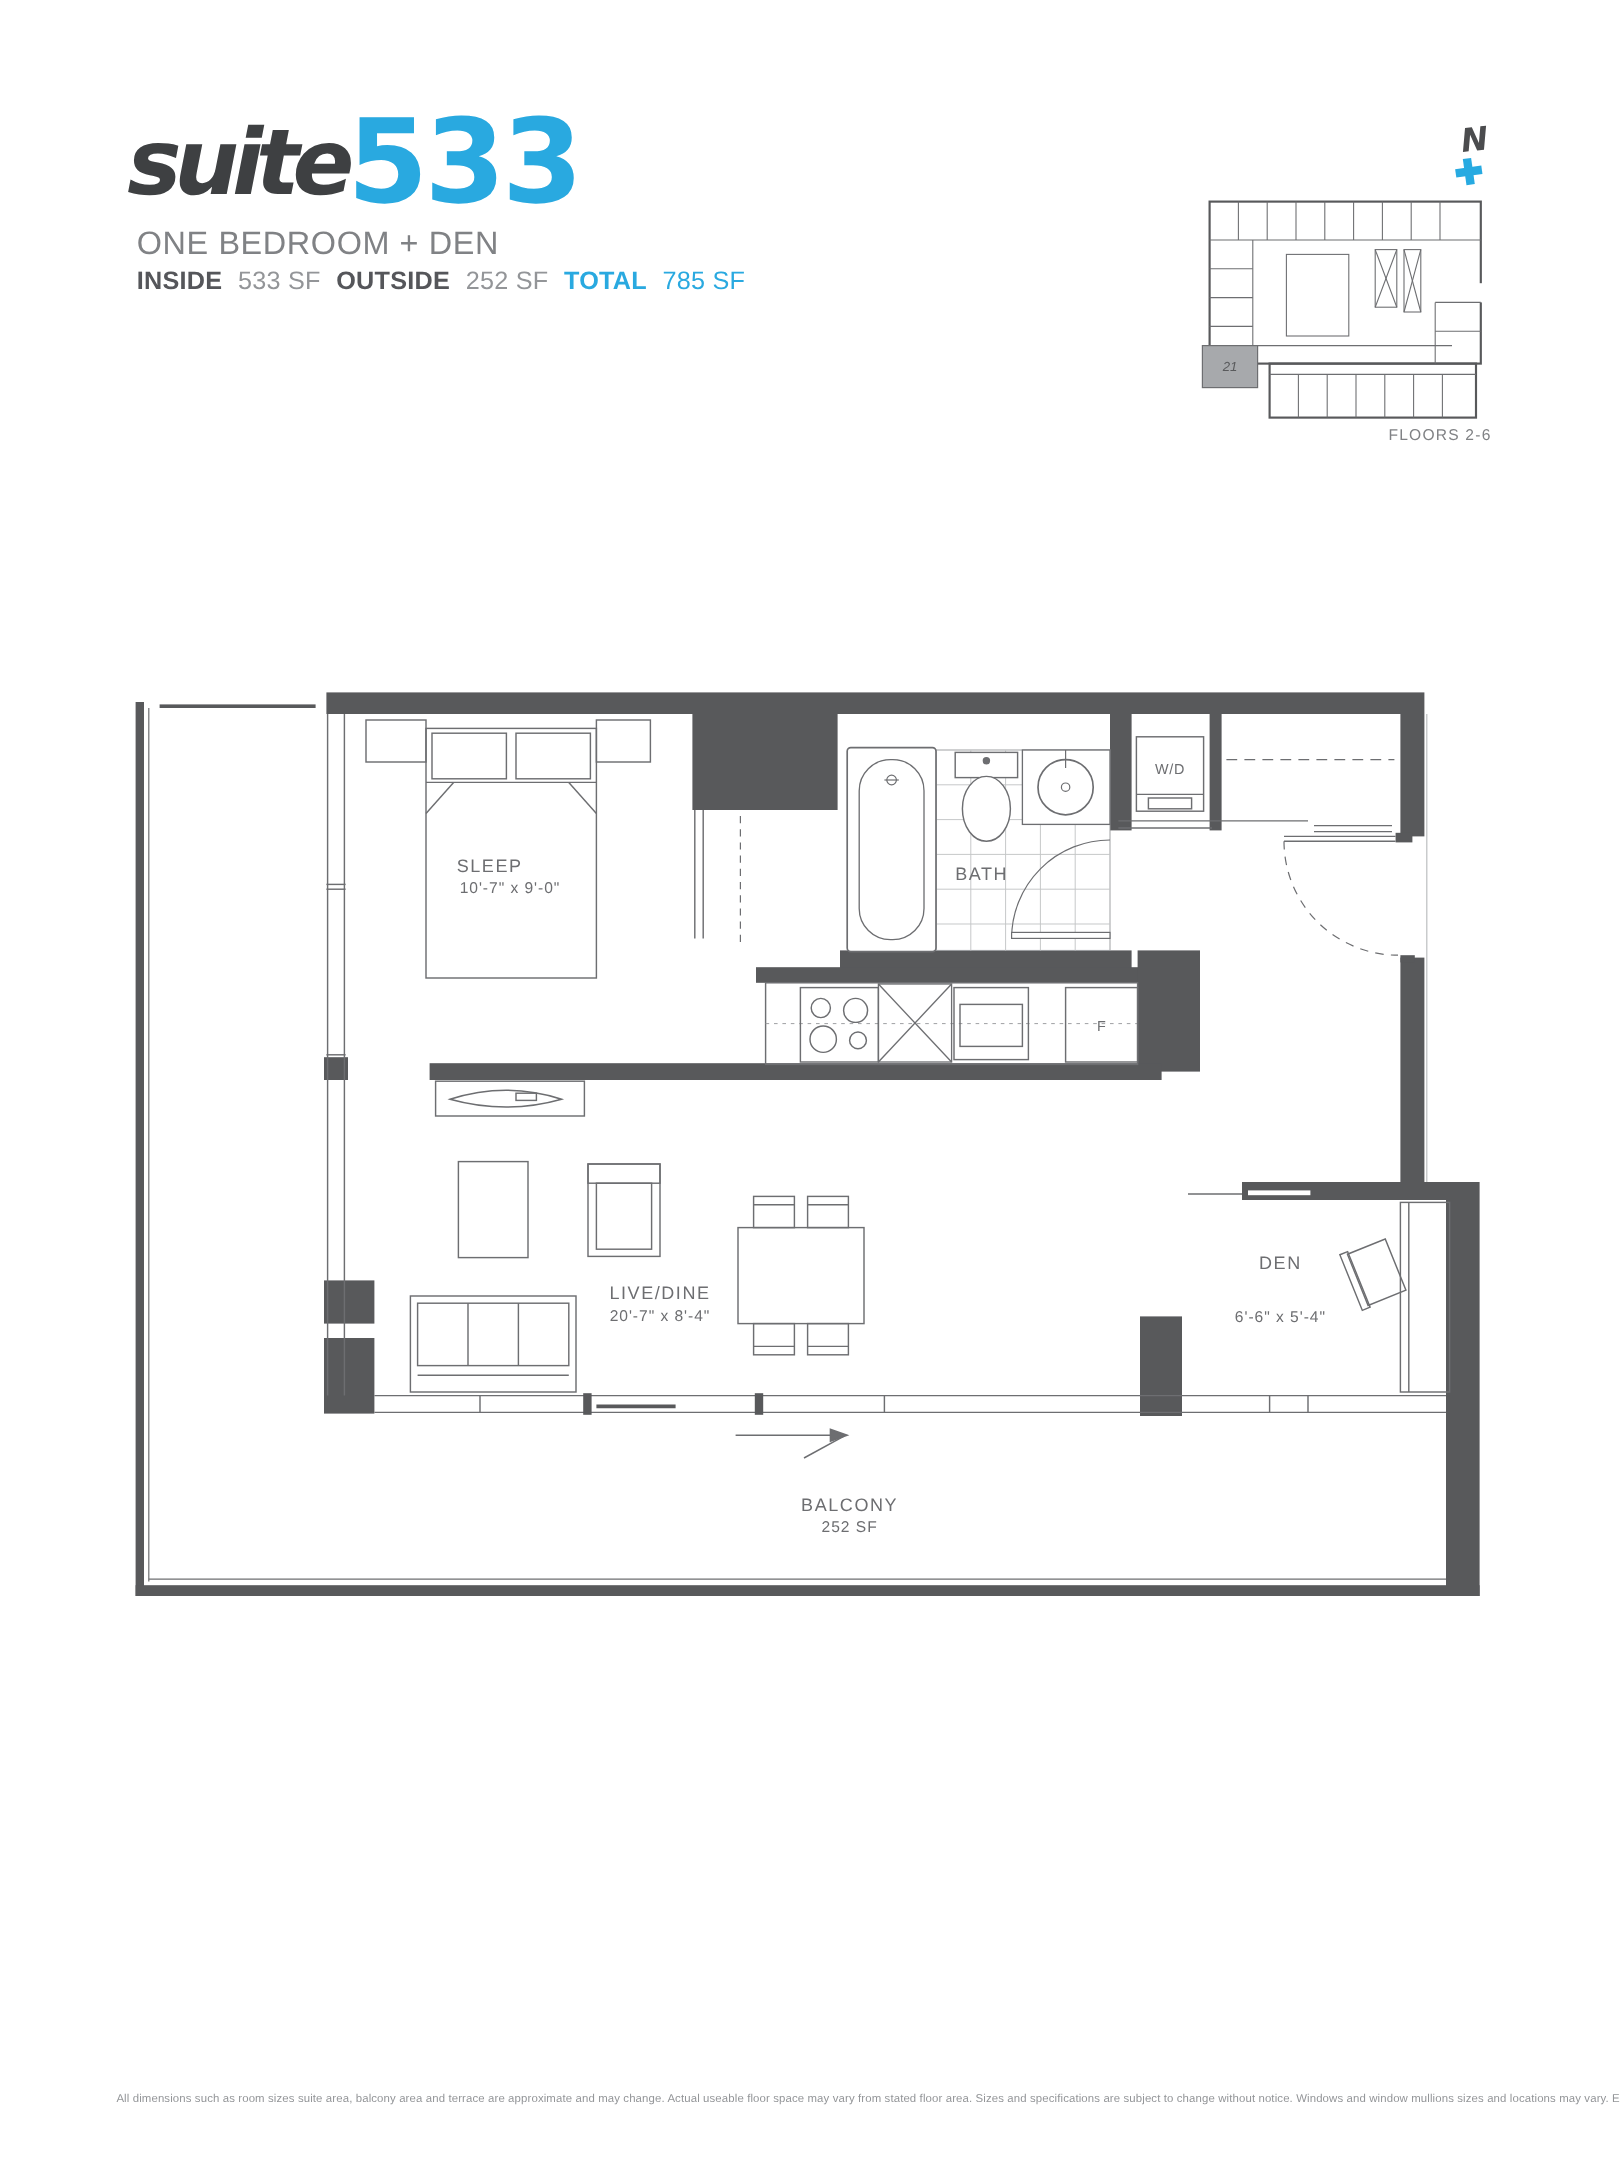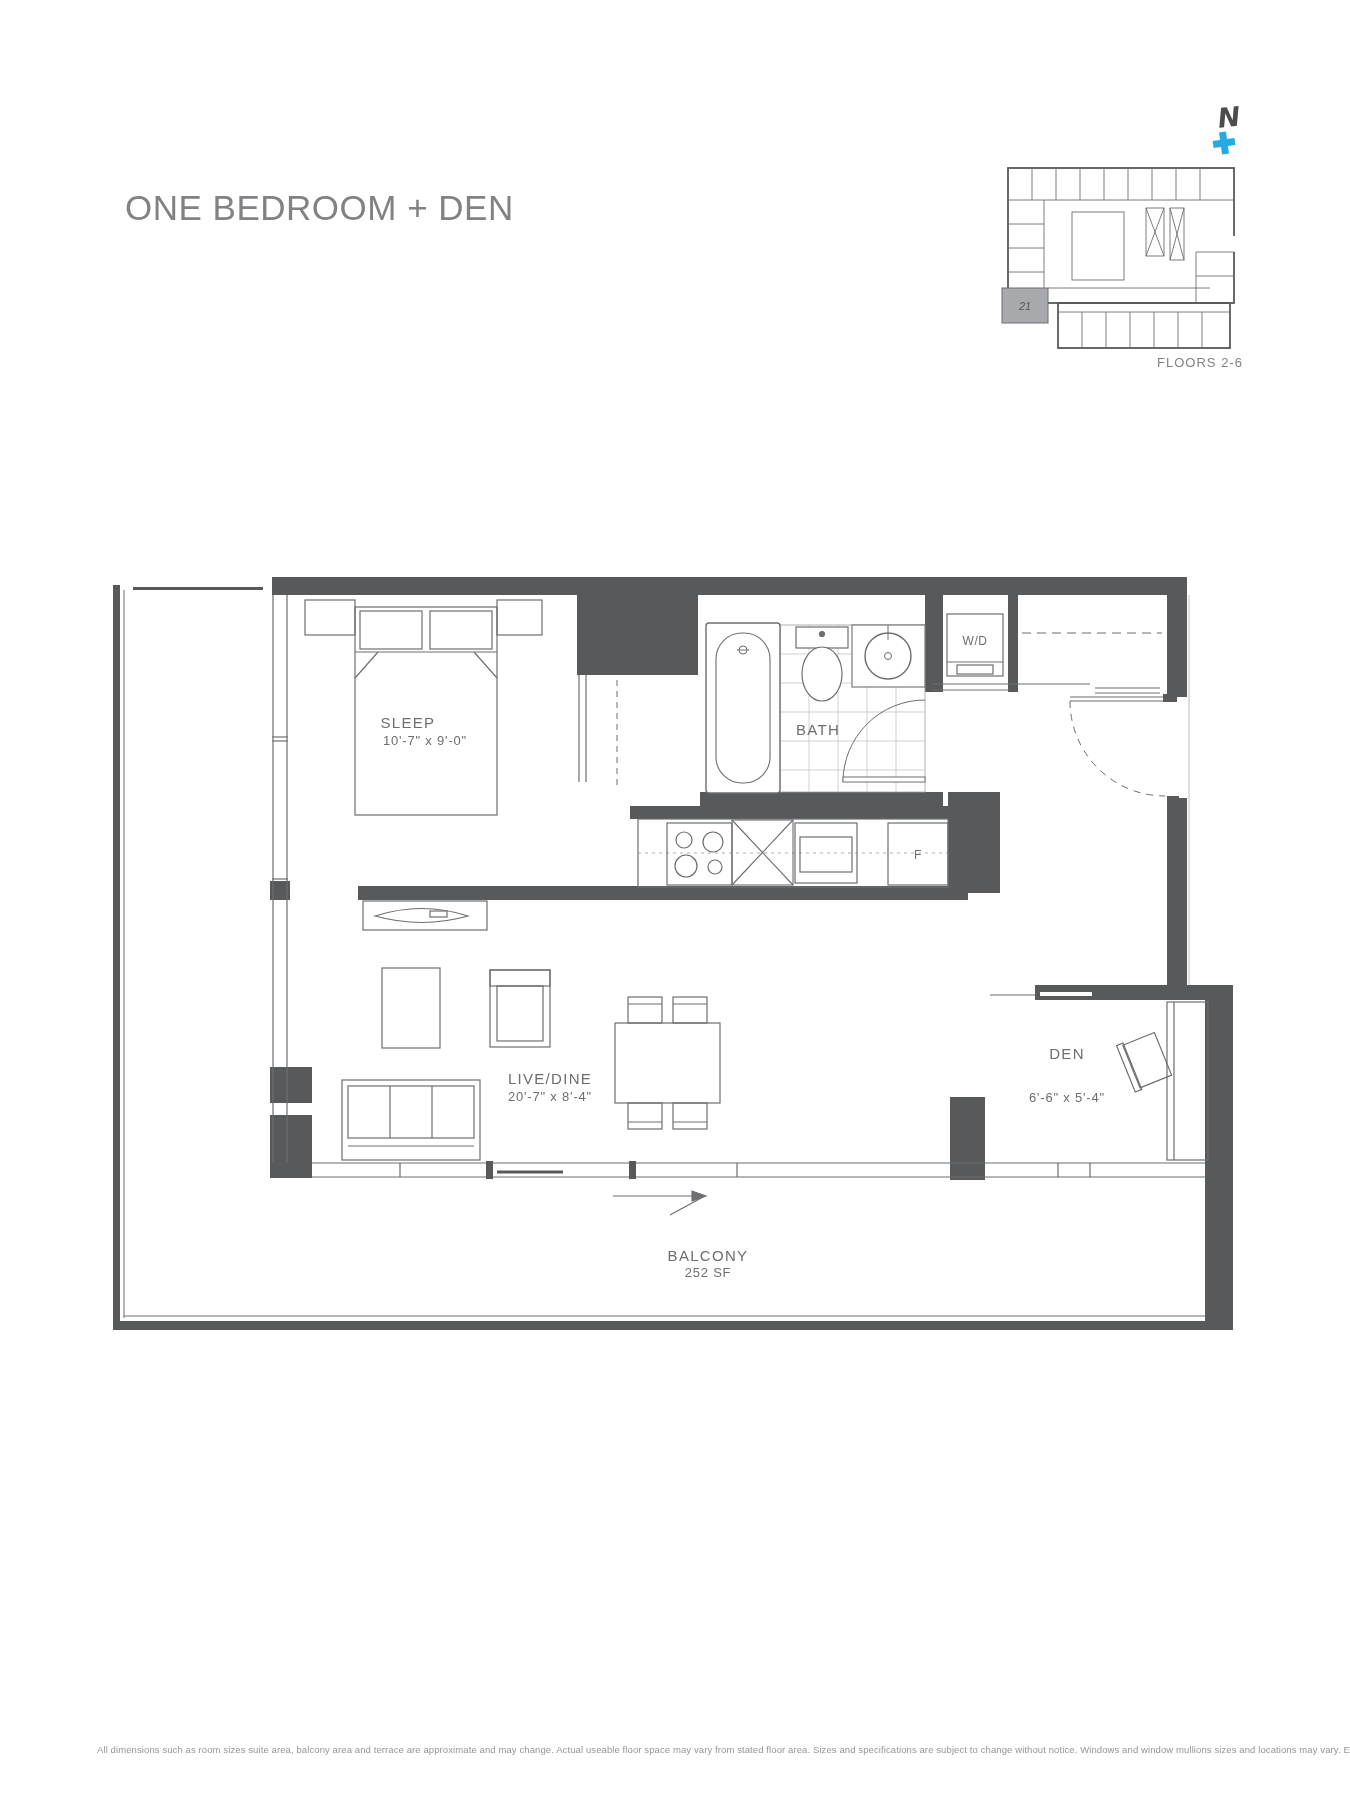--- a/index.html
+++ b/index.html
@@ -5,22 +5,22 @@
   html,body{margin:0;padding:0;background:#ffffff;}
   #page{position:relative;width:1350px;height:1800px;background:#ffffff;overflow:hidden;
         font-family:"Liberation Sans",sans-serif;}
   #plan-svg{position:absolute;left:0;top:0;}
   
   #logo{position:absolute;left:106px;top:78px;white-space:nowrap;}
   #logo .word{font-family:"DejaVu Sans",sans-serif;font-style:italic;font-weight:800;
               font-size:76px;letter-spacing:-6px;color:#3e4042;}
   #logo .num{font-family:"DejaVu Sans",sans-serif;font-weight:800;font-size:97px;
              letter-spacing:-3px;color:#29a9e0;vertical-align:-6px;}
-  #subtitle{position:absolute;left:114px;top:188px;font-size:35px;color:#808285;
-            letter-spacing:.5px;margin-left:11px;}
+  #subtitle{position:absolute;left:114px;top:188px;font-size:27px;color:#808285;
+            letter-spacing:.5px;}
   #stats{position:absolute;left:114px;top:223px;font-size:21px;letter-spacing:.2px;white-space:nowrap;}
   #stats .b{font-weight:bold;color:#55565a;}
   #stats .v{color:#939598;}
   #stats .tb{font-weight:bold;color:#29a9e0;}
   #stats .tv{color:#29a9e0;}
   #stats span{margin-right:7px;}
   
   .lbl{position:absolute;transform:translate(-50%,-50%);color:#6d6e71;
        letter-spacing:1.3px;white-space:nowrap;text-align:center;}
   .room{font-size:15px;}
@@ -276,21 +276,32 @@
       </g>
       <rect x="1002" y="288" width="46" height="35" fill="#A7A9AC" stroke="#6D6E71" stroke-width="1"></rect>
     </g>
 
     <g transform="rotate(-8 1224 143)" fill="#27AAE1">
       <rect x="1213" y="139.5" width="22" height="7"></rect>
       <rect x="1220.5" y="132" width="7" height="22"></rect>
     </g>
   </svg>
 
+  <div id="logo">
+    <span class="word">suite</span><span class="num">533</span>
+  </div>
   <div id="subtitle">ONE BEDROOM + DEN</div>
+  <div id="stats">
+    <span class="b">INSIDE</span>
+    <span class="v">533 SF</span>
+    <span class="b">OUTSIDE</span>
+    <span class="v">252 SF</span>
+    <span class="tb">TOTAL</span>
+    <span class="tv">785 SF</span>
+  </div>
 
   <div id="north-n" style="left:1229px;top:117px;">N</div>
   <div id="unit-label" style="left:1025px;top:306px;font-style:italic;">21</div>
   <div id="floors-label" style="left:1200px;top:362px;">FLOORS 2-6</div>
 
   <div class="lbl room" style="left:408px;top:722px;">SLEEP</div>
   <div class="lbl dims" style="left:425px;top:740px;">10'-7" x 9'-0"</div>
 
   <div class="lbl room" style="left:818px;top:729px;">BATH</div>
 

